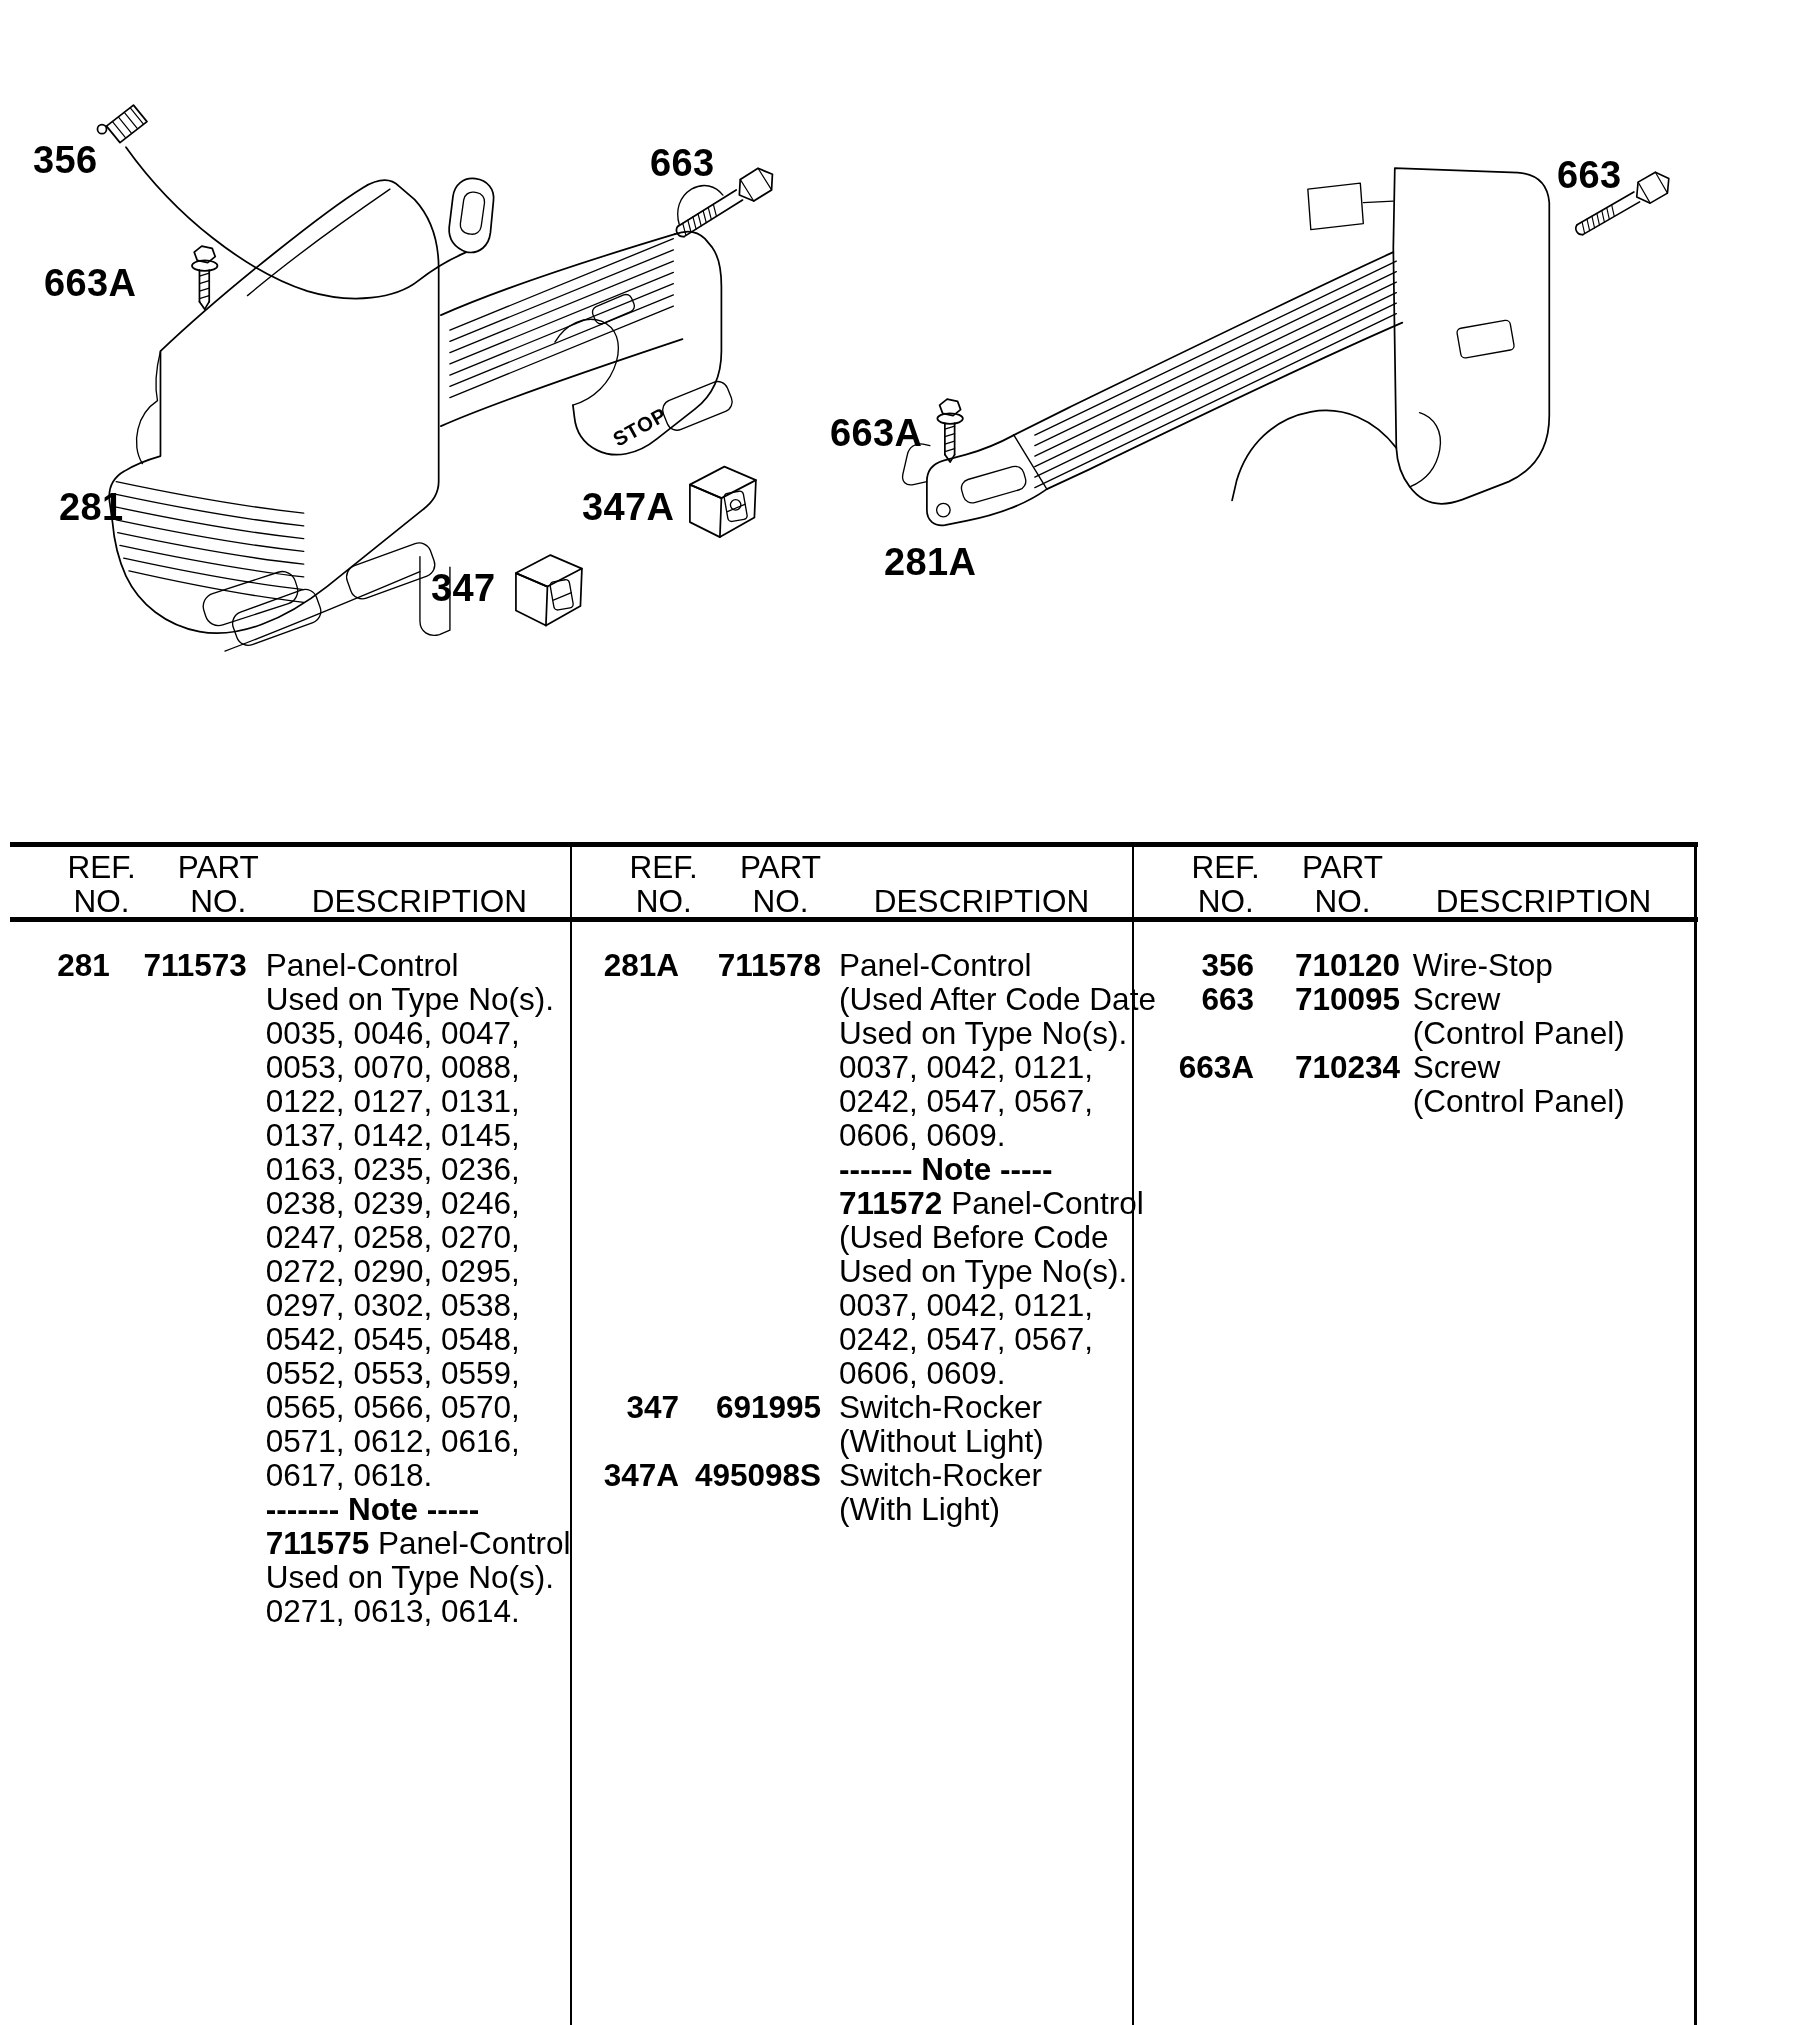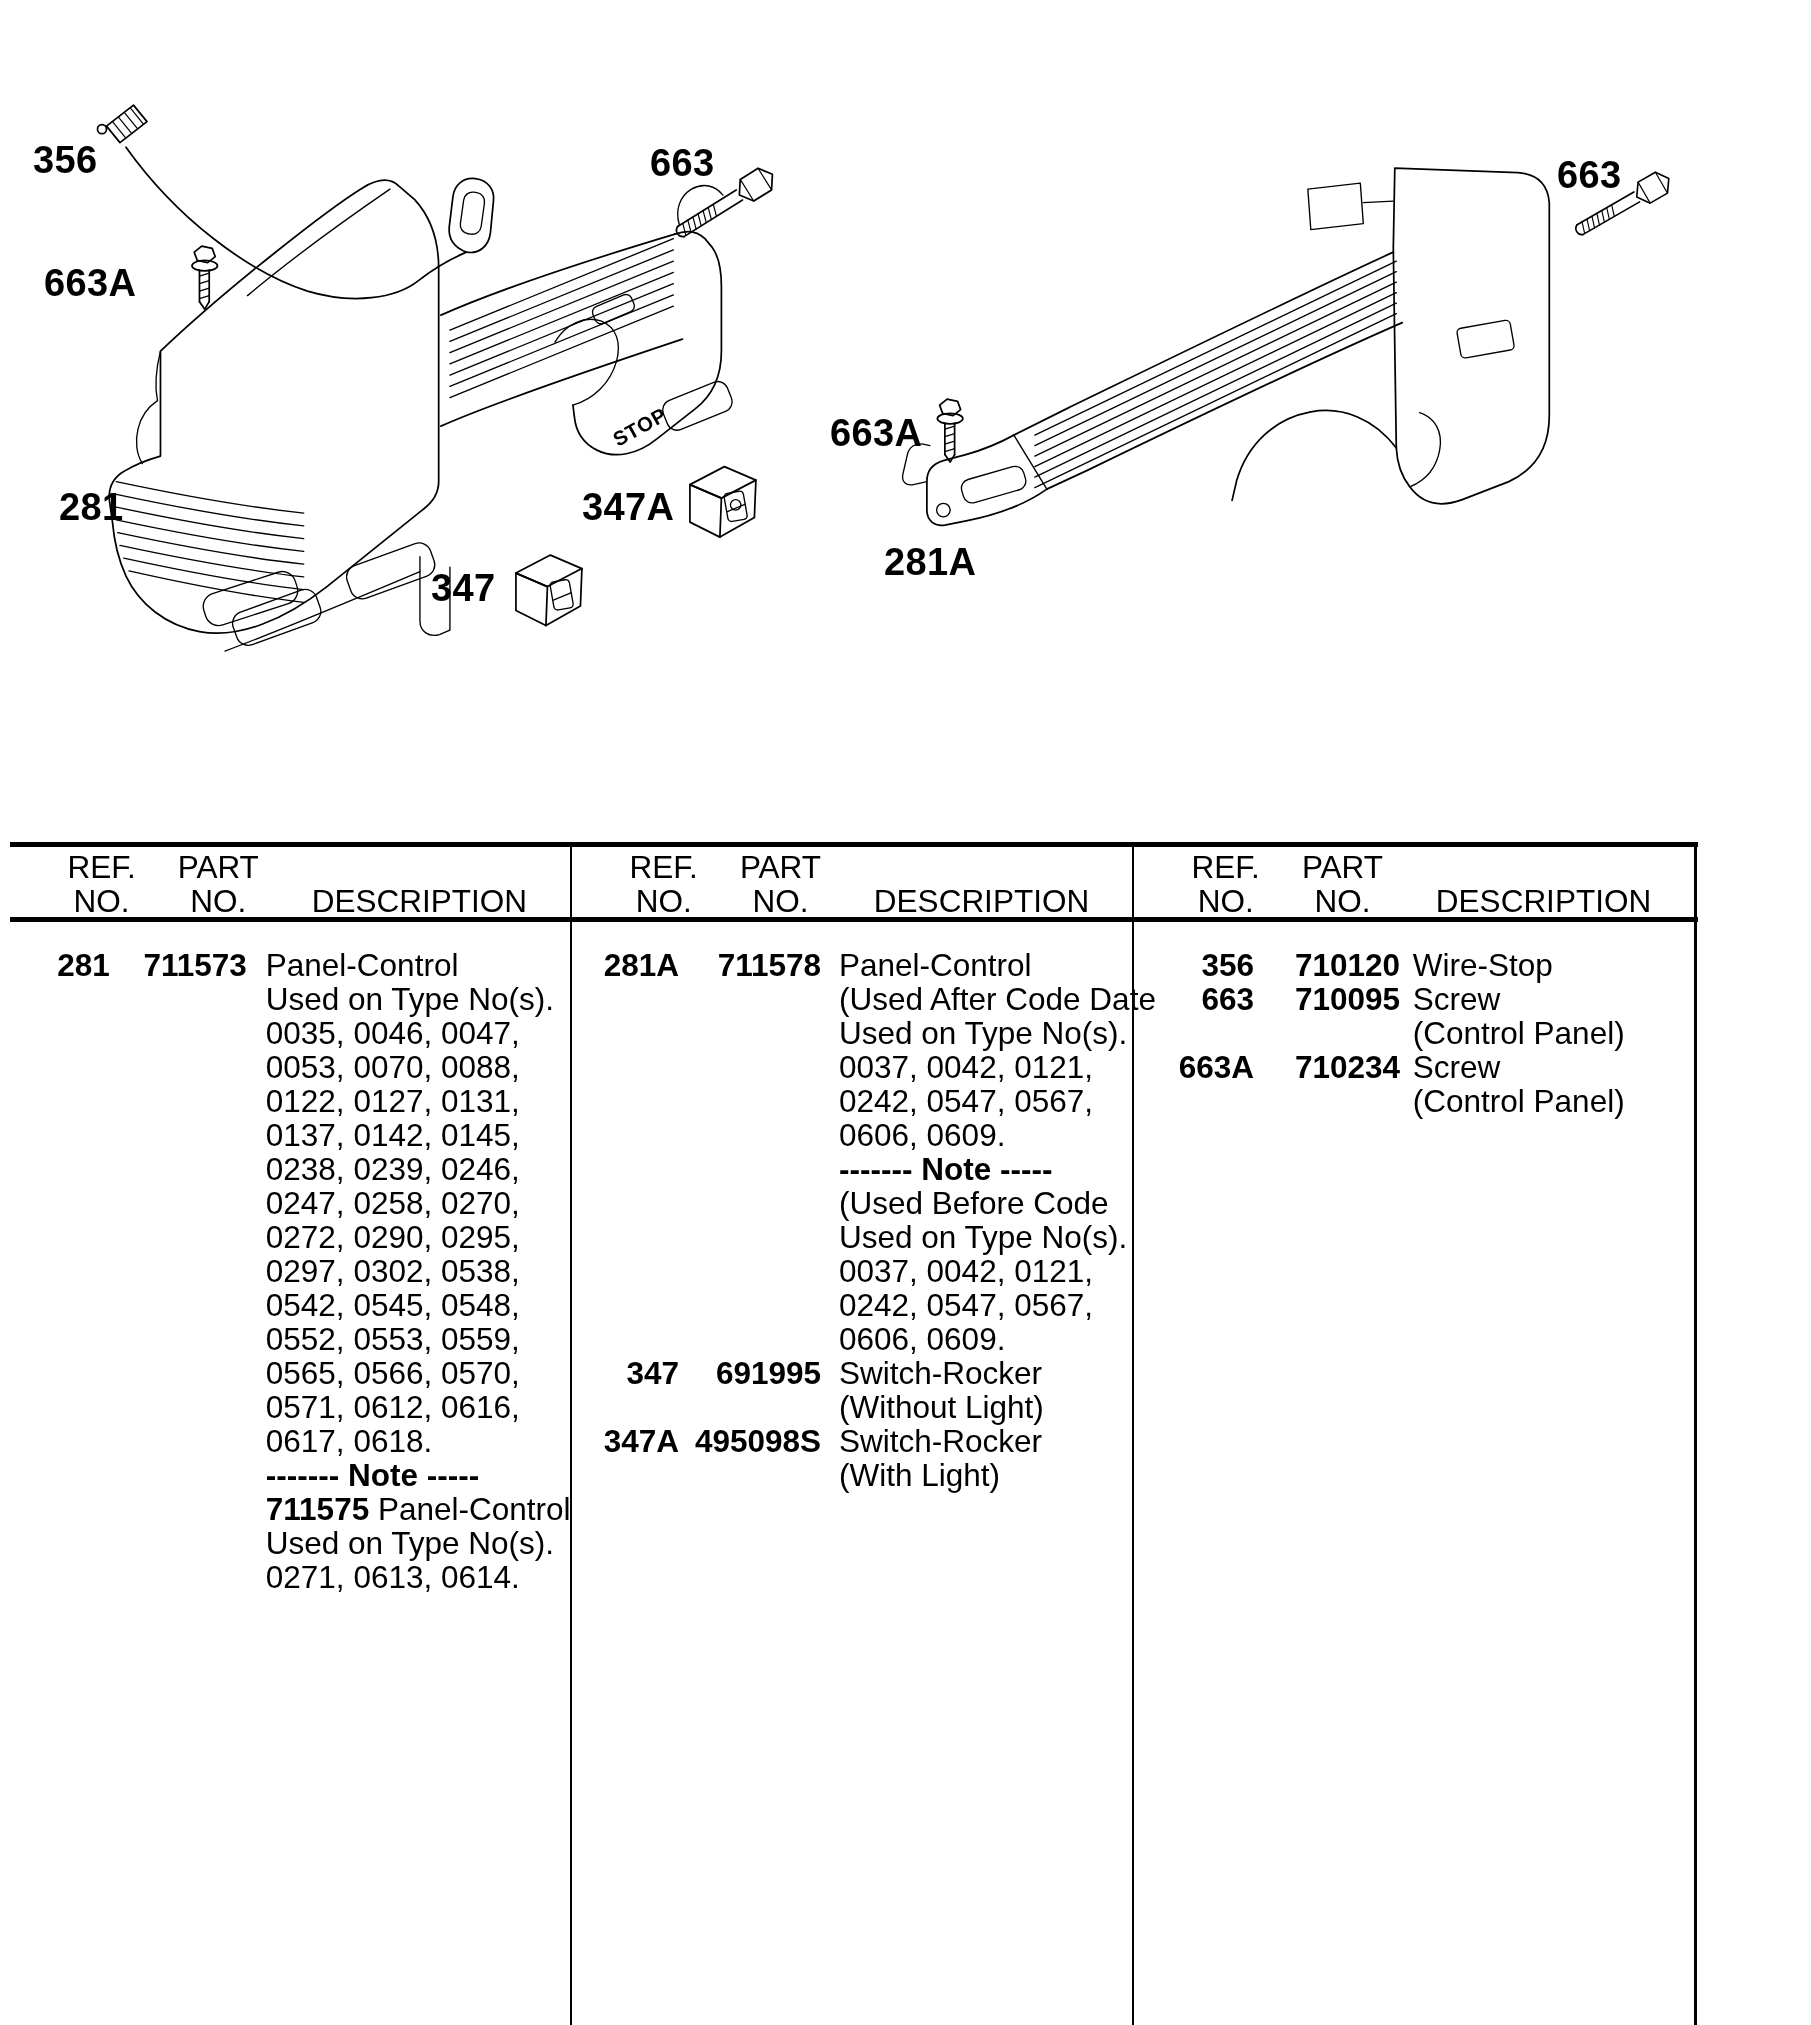--- a/index.html
+++ b/index.html
@@ -240,20 +240,25 @@
             <span class="cell-desc"><span>0122, 0127, 0131,</span></span>
           </div>
           <div class="row">
             <span class="cell-ref"></span>
             <span class="cell-part"></span>
             <span class="cell-desc"><span>0137, 0142, 0145,</span></span>
           </div>
           <div class="row">
             <span class="cell-ref"></span>
             <span class="cell-part"></span>
+            <span class="cell-desc"><span>0163, 0235, 0236,</span></span>
+          </div>
+          <div class="row">
+            <span class="cell-ref"></span>
+            <span class="cell-part"></span>
             <span class="cell-desc"><span>0238, 0239, 0246,</span></span>
           </div>
           <div class="row">
             <span class="cell-ref"></span>
             <span class="cell-part"></span>
             <span class="cell-desc"><span>0247, 0258, 0270,</span></span>
           </div>
           <div class="row">
             <span class="cell-ref"></span>
             <span class="cell-part"></span>
@@ -359,20 +364,25 @@
             <span class="cell-desc"><span>0606, 0609.</span></span>
           </div>
           <div class="row">
             <span class="cell-ref"></span>
             <span class="cell-part"></span>
             <span class="cell-desc"><b>------- Note -----</b></span>
           </div>
           <div class="row">
             <span class="cell-ref"></span>
             <span class="cell-part"></span>
+            <span class="cell-desc"><b>711572</b><span> Panel-Control</span></span>
+          </div>
+          <div class="row">
+            <span class="cell-ref"></span>
+            <span class="cell-part"></span>
             <span class="cell-desc"><span>(Used Before Code</span></span>
           </div>
           <div class="row">
             <span class="cell-ref"></span>
             <span class="cell-part"></span>
             <span class="cell-desc"><span>Used on Type No(s).</span></span>
           </div>
           <div class="row">
             <span class="cell-ref"></span>
             <span class="cell-part"></span>

